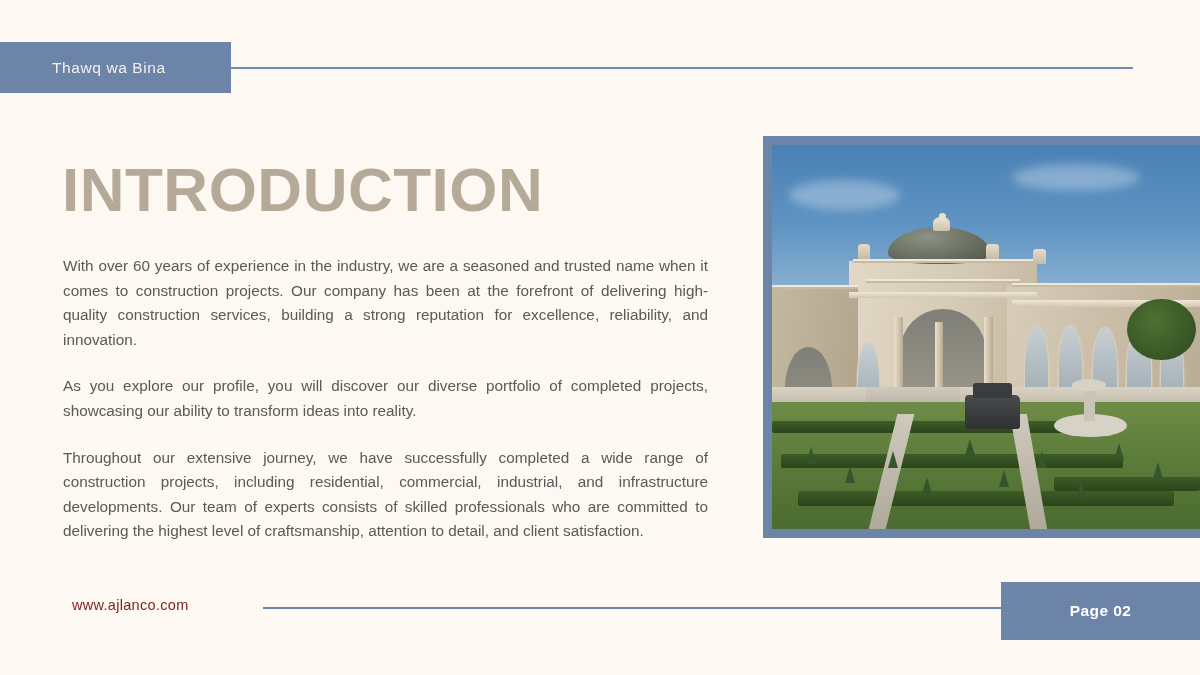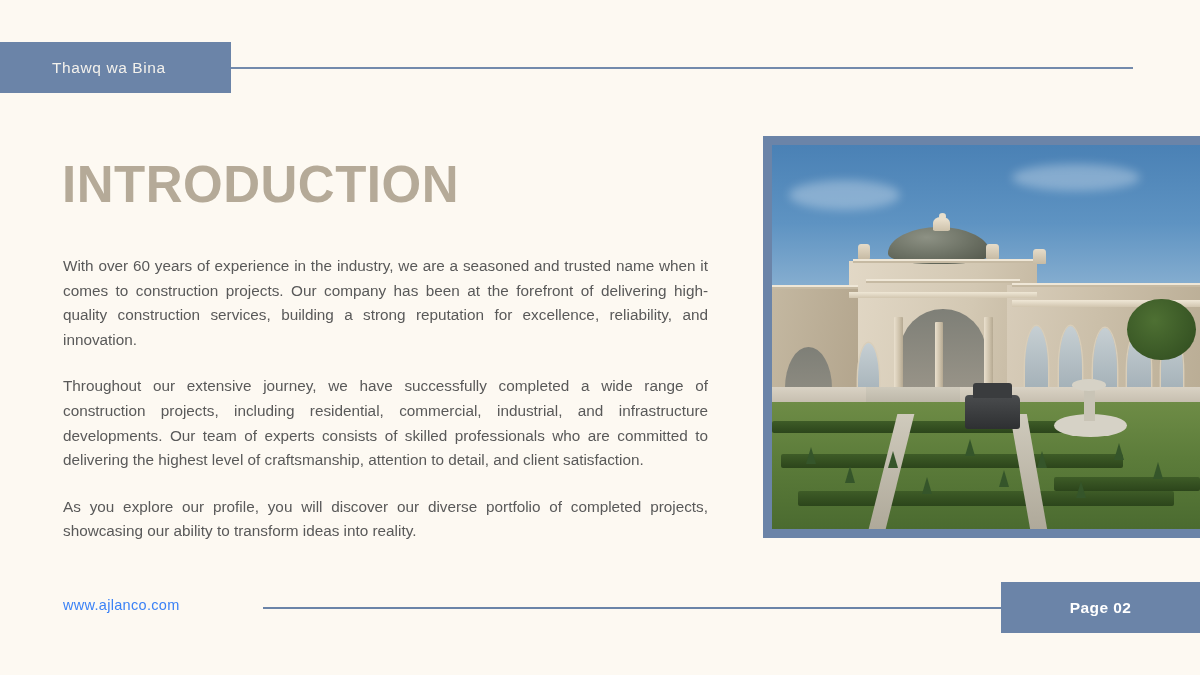--- a/index.html
+++ b/index.html
@@ -40,21 +40,21 @@
     left:231px; top:67px;
     width:902px; height:1.6px;
     background:#6B84A8;
     opacity:0.95;
   }
 
   
   .page-title {
     position:absolute;
     left:62px; top:159px;
-    font-size:51px;
+    font-size:62px;
     font-weight:bold;
     color:#B5AA98;
     letter-spacing:0.5px;
     line-height:1;
     white-space:nowrap;
   }
 
   
   .body-copy {
     position:absolute;
@@ -217,36 +217,36 @@
   }
   .tree {
     position:absolute;
     background:radial-gradient(circle at 40% 35%, #4E7033, #2E4A1E);
     border-radius:50%;
   }
 
   
   .footer-url {
     position:absolute;
-    left:63px; top:597px;
-    color:#3b82f6;
+    left:72px; top:597px;
+    color:#7f1d1d;
     font-size:14.5px;
     letter-spacing:0.3px;
     white-space:nowrap;
   }
   .footer-rule {
     position:absolute;
     left:263px; top:607px;
     width:738px; height:1.6px;
     background:#6B84A8;
   }
   .page-badge {
     position:absolute;
     left:1001px; top:582px;
-    width:199px; height:51px;
+    width:199px; height:58px;
     background:#6B84A8;
     display:flex;
     align-items:center;
     justify-content:center;
   }
   .page-badge-label {
     color:#FFFFFF;
     font-size:15.5px;
     font-weight:bold;
     letter-spacing:0.4px;
@@ -260,22 +260,22 @@
 
   <div class="header-badge">
     <span class="header-badge-label">Thawq wa Bina</span>
   </div>
   <div class="header-rule"></div>
 
   <h1 class="page-title">INTRODUCTION</h1>
 
   <div class="body-copy">
     <p class="body-paragraph">With over 60 years of experience in the industry, we are a seasoned and trusted name when it comes to construction projects. Our company has been at the forefront of delivering high-quality construction services, building a strong reputation for excellence, reliability, and innovation.</p>
+    <p class="body-paragraph">As you explore our profile, you will discover our diverse portfolio of completed projects, showcasing our ability to transform ideas into reality.</p>
     <p class="body-paragraph">Throughout our extensive journey, we have successfully completed a wide range of construction projects, including residential, commercial, industrial, and infrastructure developments. Our team of experts consists of skilled professionals who are committed to delivering the highest level of craftsmanship, attention to detail, and client satisfaction.</p>
-    <p class="body-paragraph">As you explore our profile, you will discover our diverse portfolio of completed projects, showcasing our ability to transform ideas into reality.</p>
   </div>
 
   <div class="photo-frame">
     <div class="photo">
 
       <div class="sky"></div>
       <div class="cloud" style="left:4%;top:9%;width:26%;height:8%;"></div>
       <div class="cloud" style="left:56%;top:5%;width:30%;height:7%;"></div>
 
       <div class="mansion">

